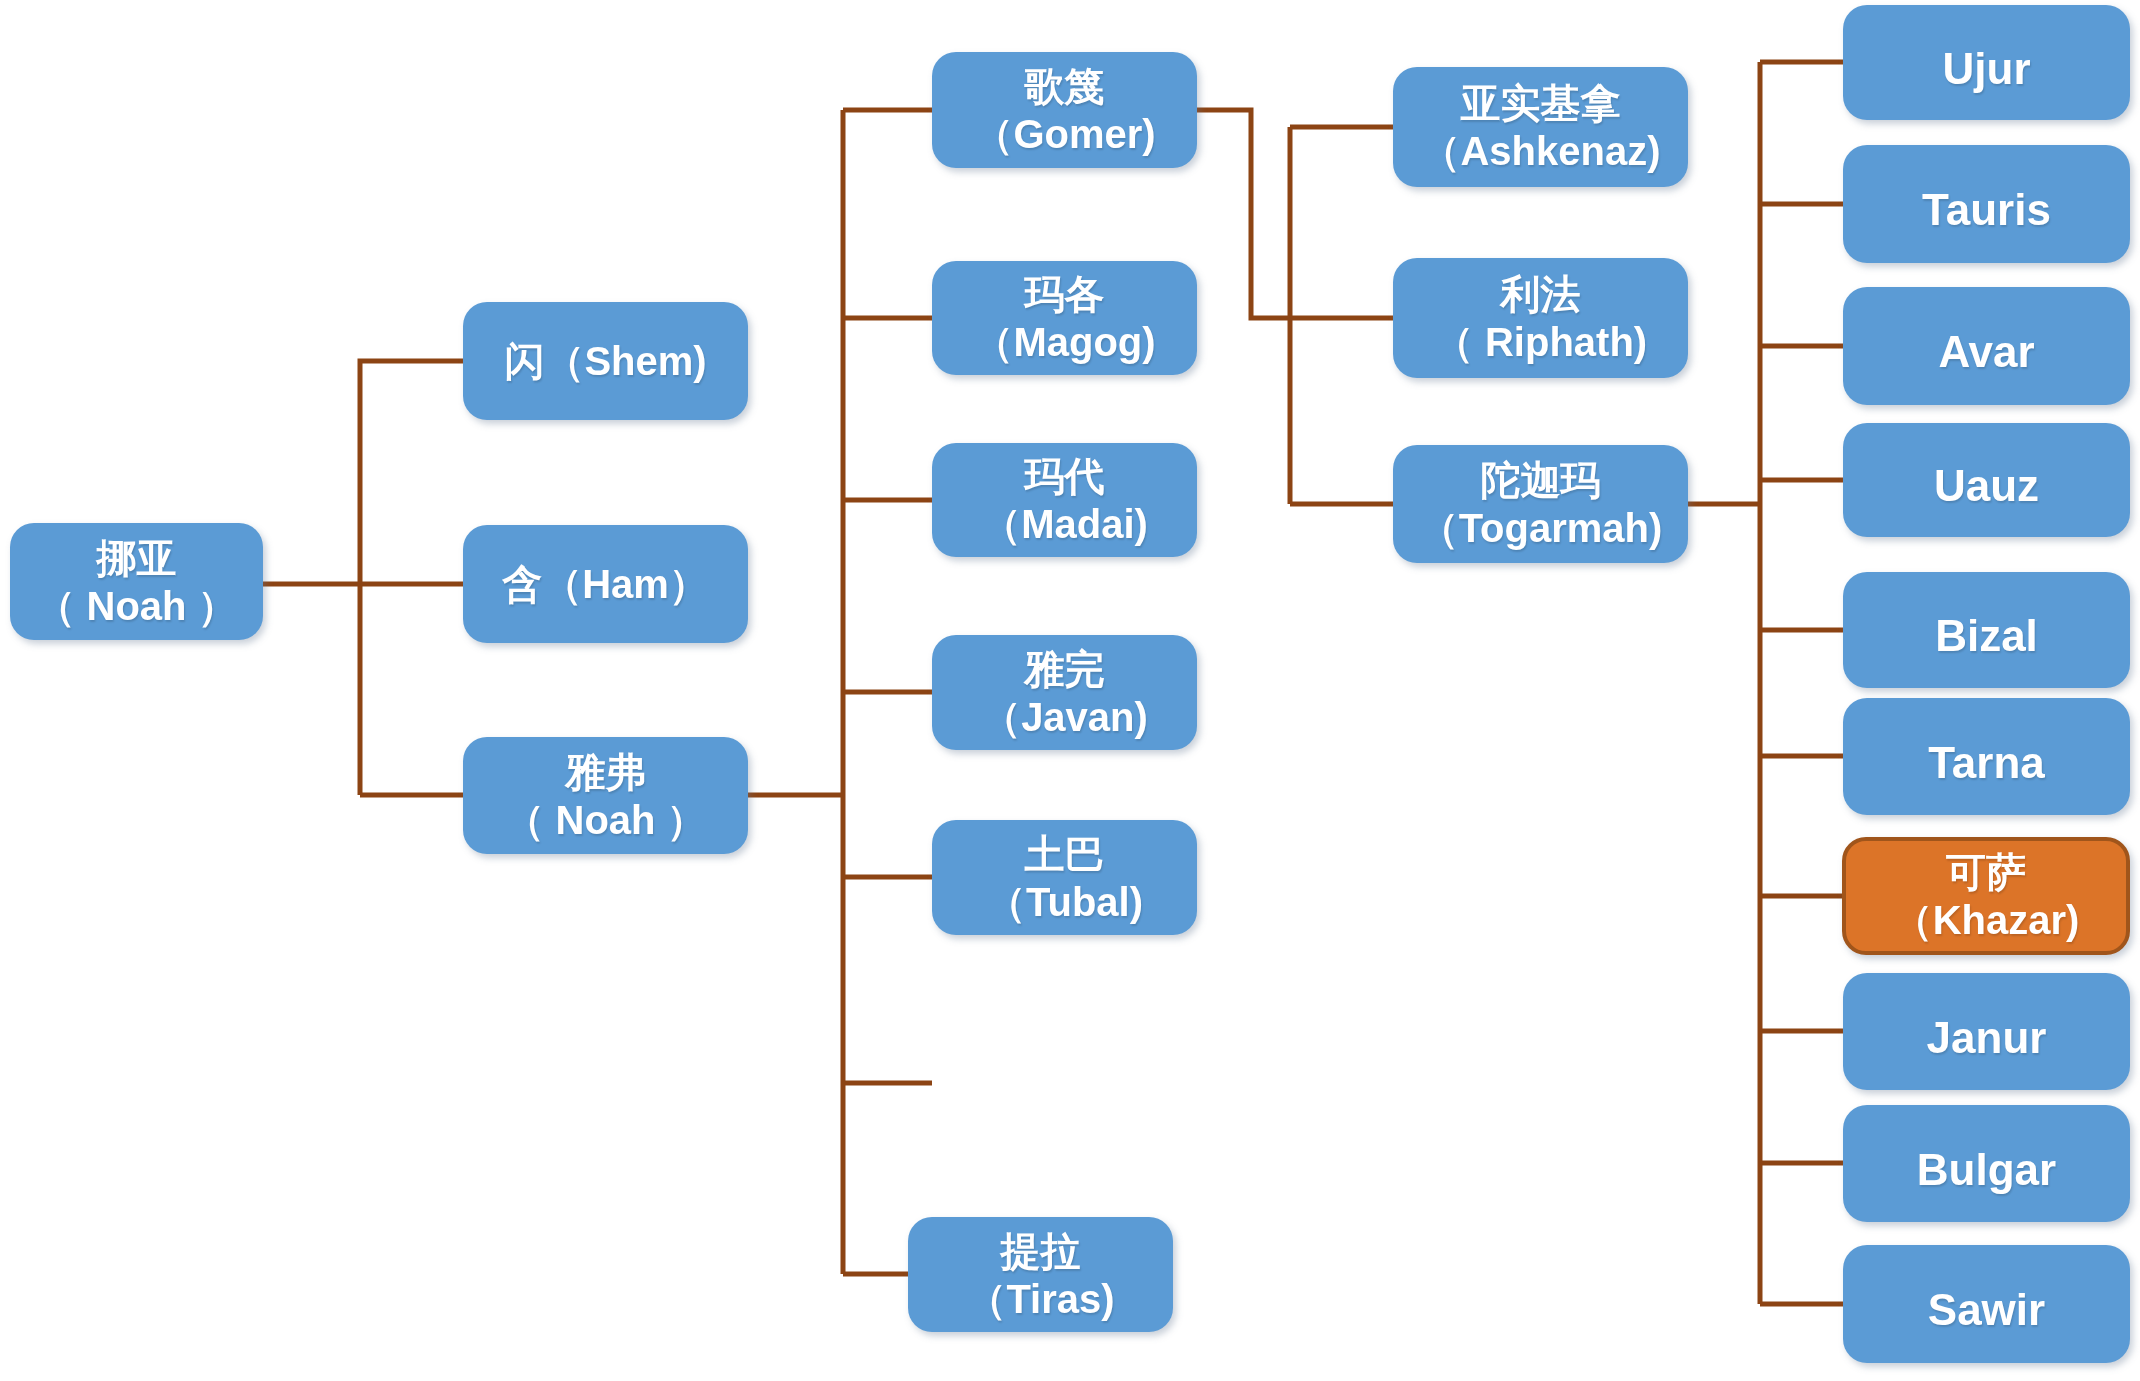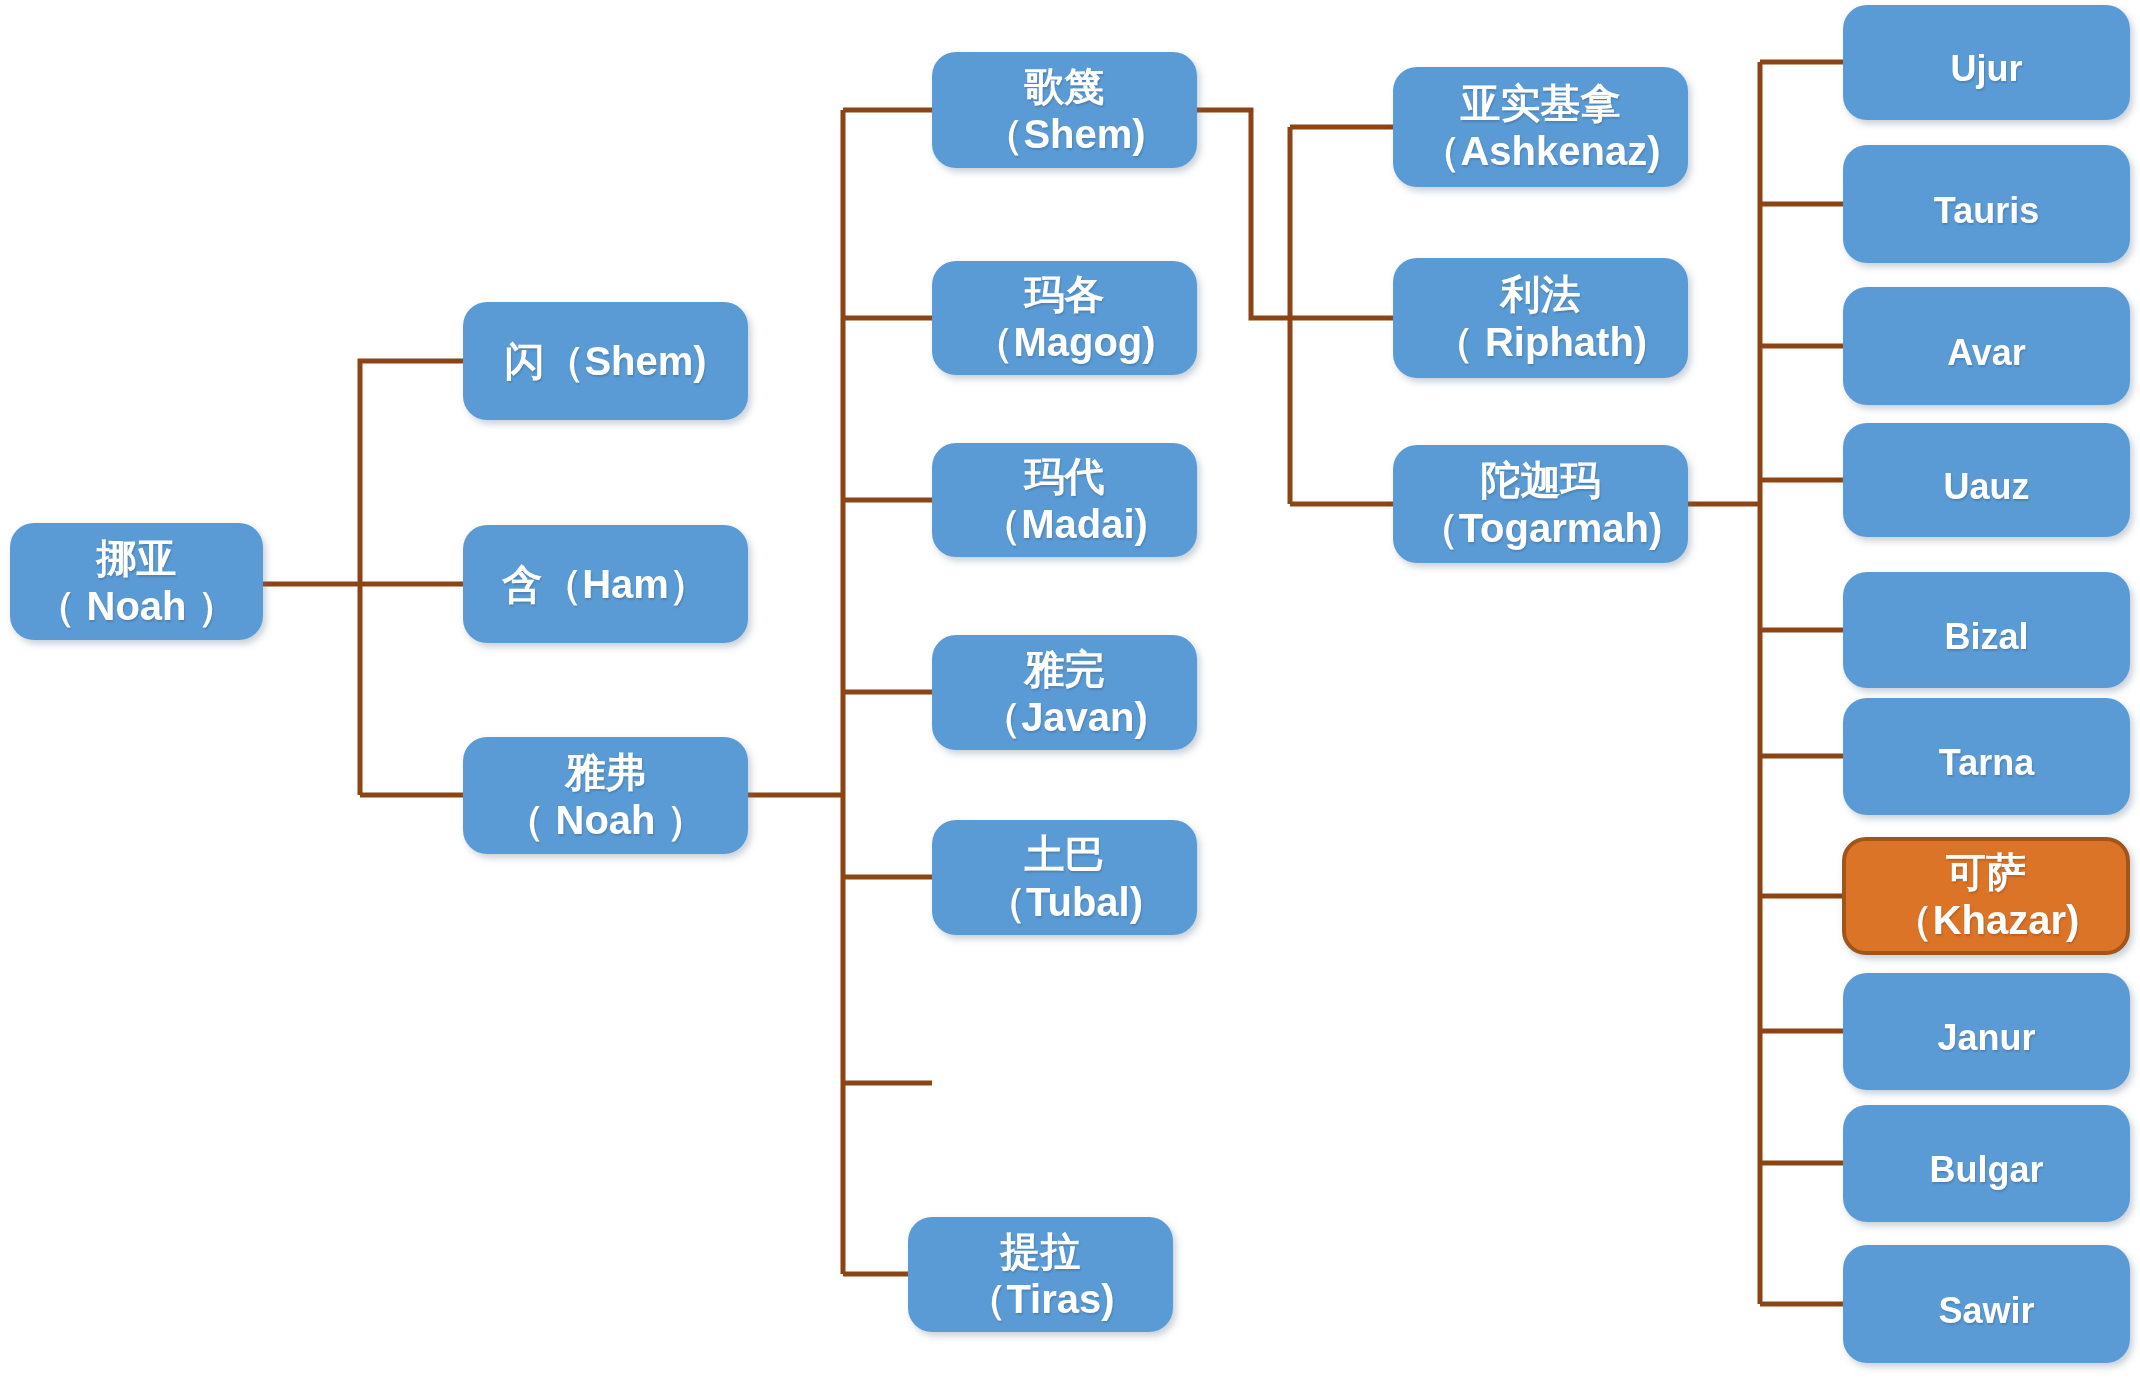--- a/index.html
+++ b/index.html
@@ -31,21 +31,21 @@
     font-weight: bold;
     text-align: center;
     line-height: 1.2;
     box-shadow: 3px 4px 7px rgba(100, 120, 145, 0.35);
   }
   .node div {
     font-size: 40px;
     white-space: pre;
     text-shadow: 1px 2px 2px rgba(0, 0, 0, 0.15);
   }
-  .node.en-only div { font-size: 36px; margin-top: 13px; }
+  .node.en-only div { font-size: 44px; margin-top: 13px; }
   .node.highlight {
     background: var(--highlight-fill, #DC7428);
     border: 4px solid var(--highlight-border, #A0551B);
   }
 </style>
 </head>
 <body>
 
 <div class="canvas">
 
@@ -96,21 +96,21 @@
   <div class="node" style="left:463px;top:525px;width:285px;height:118px">
     <div>含（Ham）</div>
   </div>
   <div class="node" style="left:463px;top:737px;width:285px;height:117px">
     <div>雅弗</div>
     <div>（ Noah ）</div>
   </div>
 
   <div class="node" style="left:932px;top:52px;width:265px;height:116px">
     <div>歌篾</div>
-    <div>（Shem)</div>
+    <div>（Gomer)</div>
   </div>
   <div class="node" style="left:932px;top:261px;width:265px;height:114px">
     <div>玛各</div>
     <div>（Magog)</div>
   </div>
   <div class="node" style="left:932px;top:635px;width:265px;height:115px">
     <div>雅完</div>
     <div>（Javan)</div>
   </div>
   <div class="node" style="left:932px;top:443px;width:265px;height:114px">

